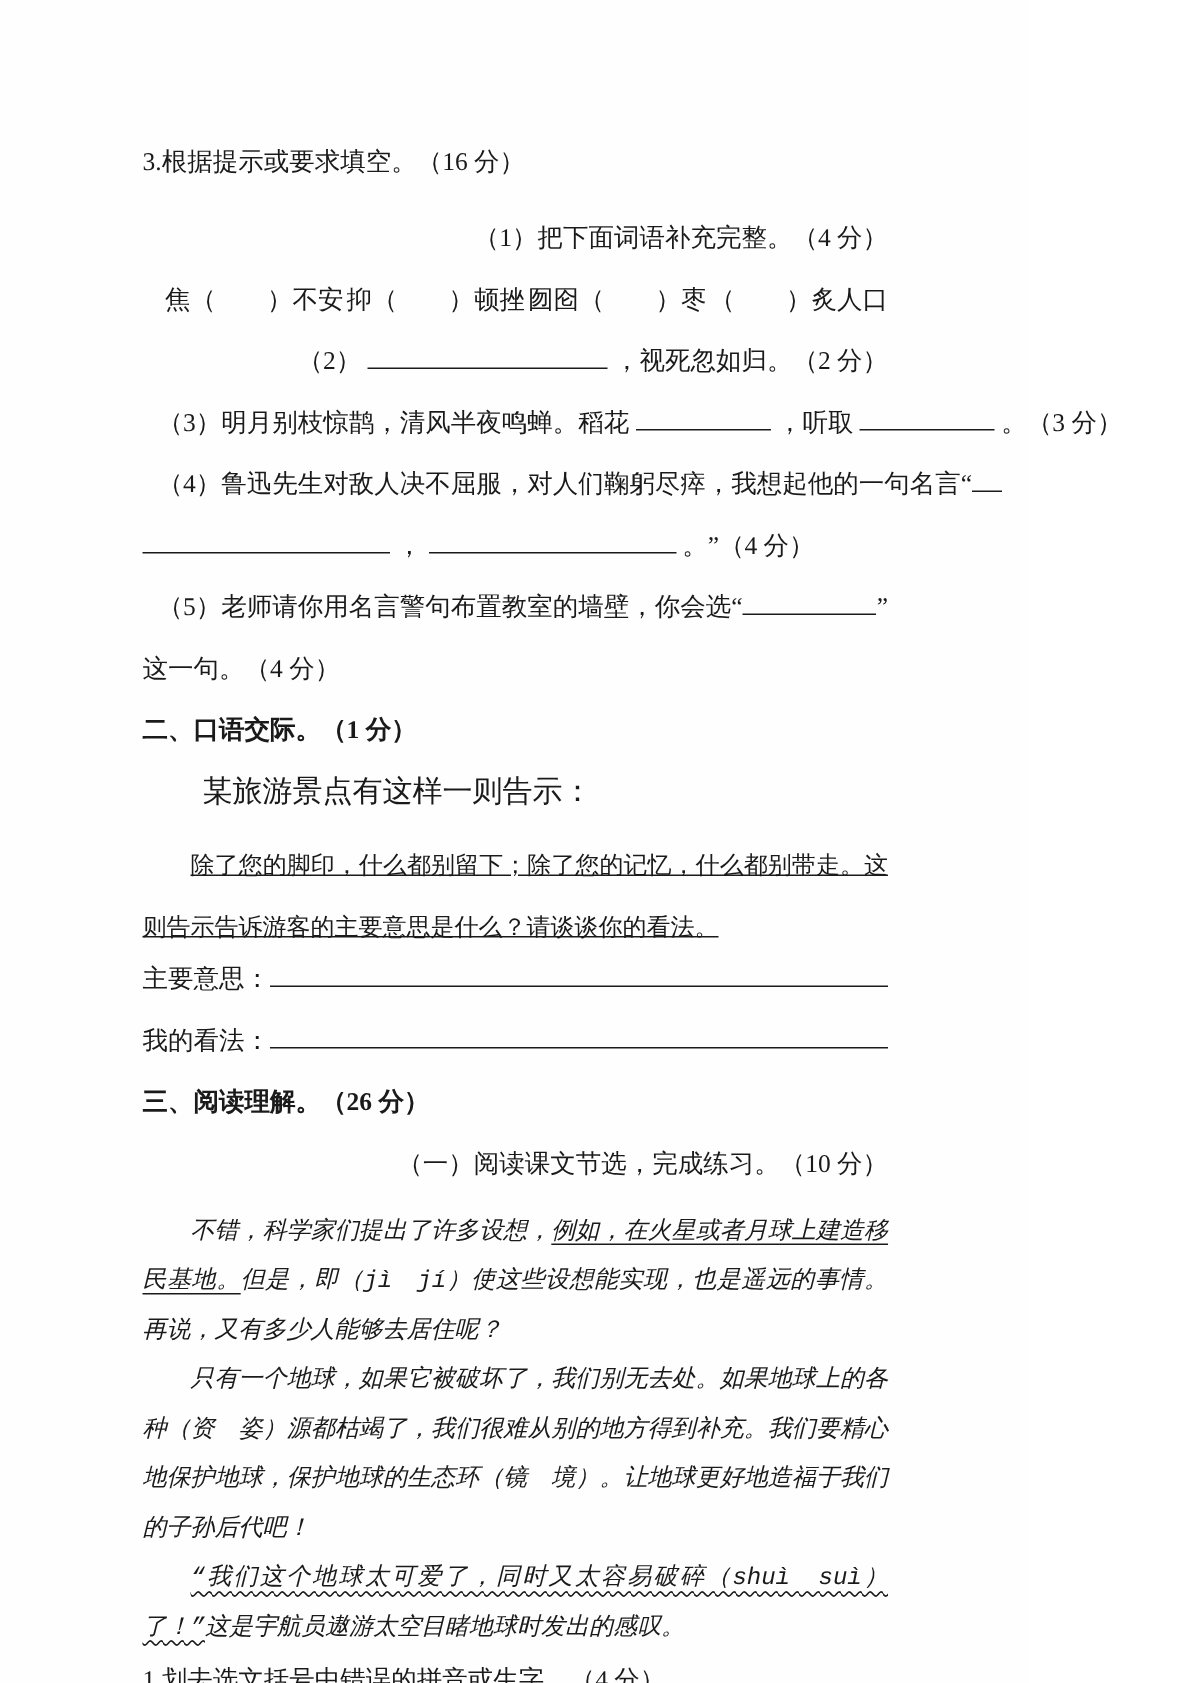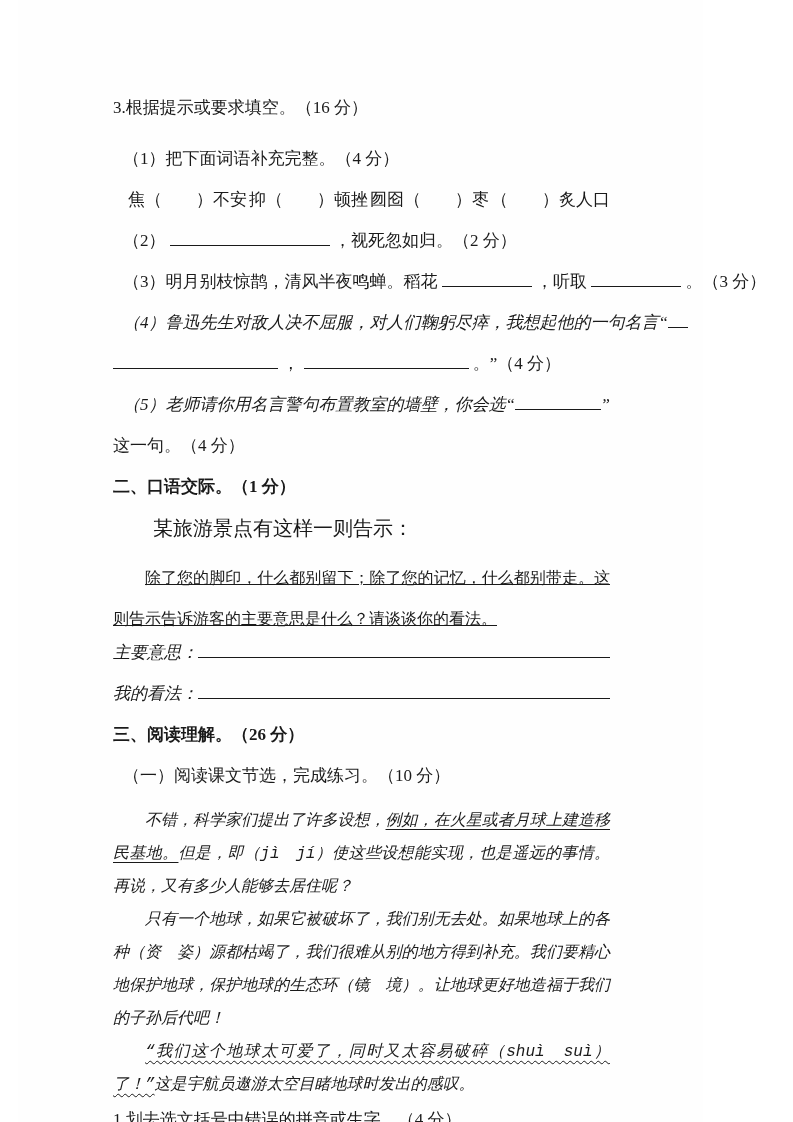--- a/index.html
+++ b/index.html
@@ -7,30 +7,29 @@
   body {
     width: 793px; height: 1122px;
     font-family: "Liberation Serif", "DejaVu Serif", serif;
     color: #1a1a1a;
     overflow: hidden;
   }
   .page {
     width: 685px; height: 1122px;
     padding: 96px 93px 0 95px;
     background: #fefefe;
-    margin-left: 18px;
   }
   
   .qline {
     font-size: 17px;
     line-height: 24px;
     margin-bottom: 17px;
     white-space: nowrap;
   }
-  .qline.indent1 { padding-left: 10px; }
+  .qline.indent1 { padding-left: 10px; text-align: right; }
   .after-title { margin-bottom: 27px; }
   .bold { font-weight: bold; }
   
   .words-row {
     display: flex;
     justify-content: space-between;
     padding-left: 15px;
     font-size: 17px;
     line-height: 24px;
     margin-bottom: 17px;
@@ -45,21 +44,20 @@
   .w90  { width: 90px; }
   .w165 { width: 165px; }
   
   .row {
     display: flex;
     align-items: baseline;
     font-size: 17px;
     line-height: 24px;
     margin-bottom: 17px;
     white-space: nowrap;
-    font-style: italic;
   }
   .fillblank {
     flex: 1 1 auto;
     border-bottom: 1px solid #1a1a1a;
     height: 4px;
     min-width: 20px;
   }
   
   .para {
     font-size: 16px;

